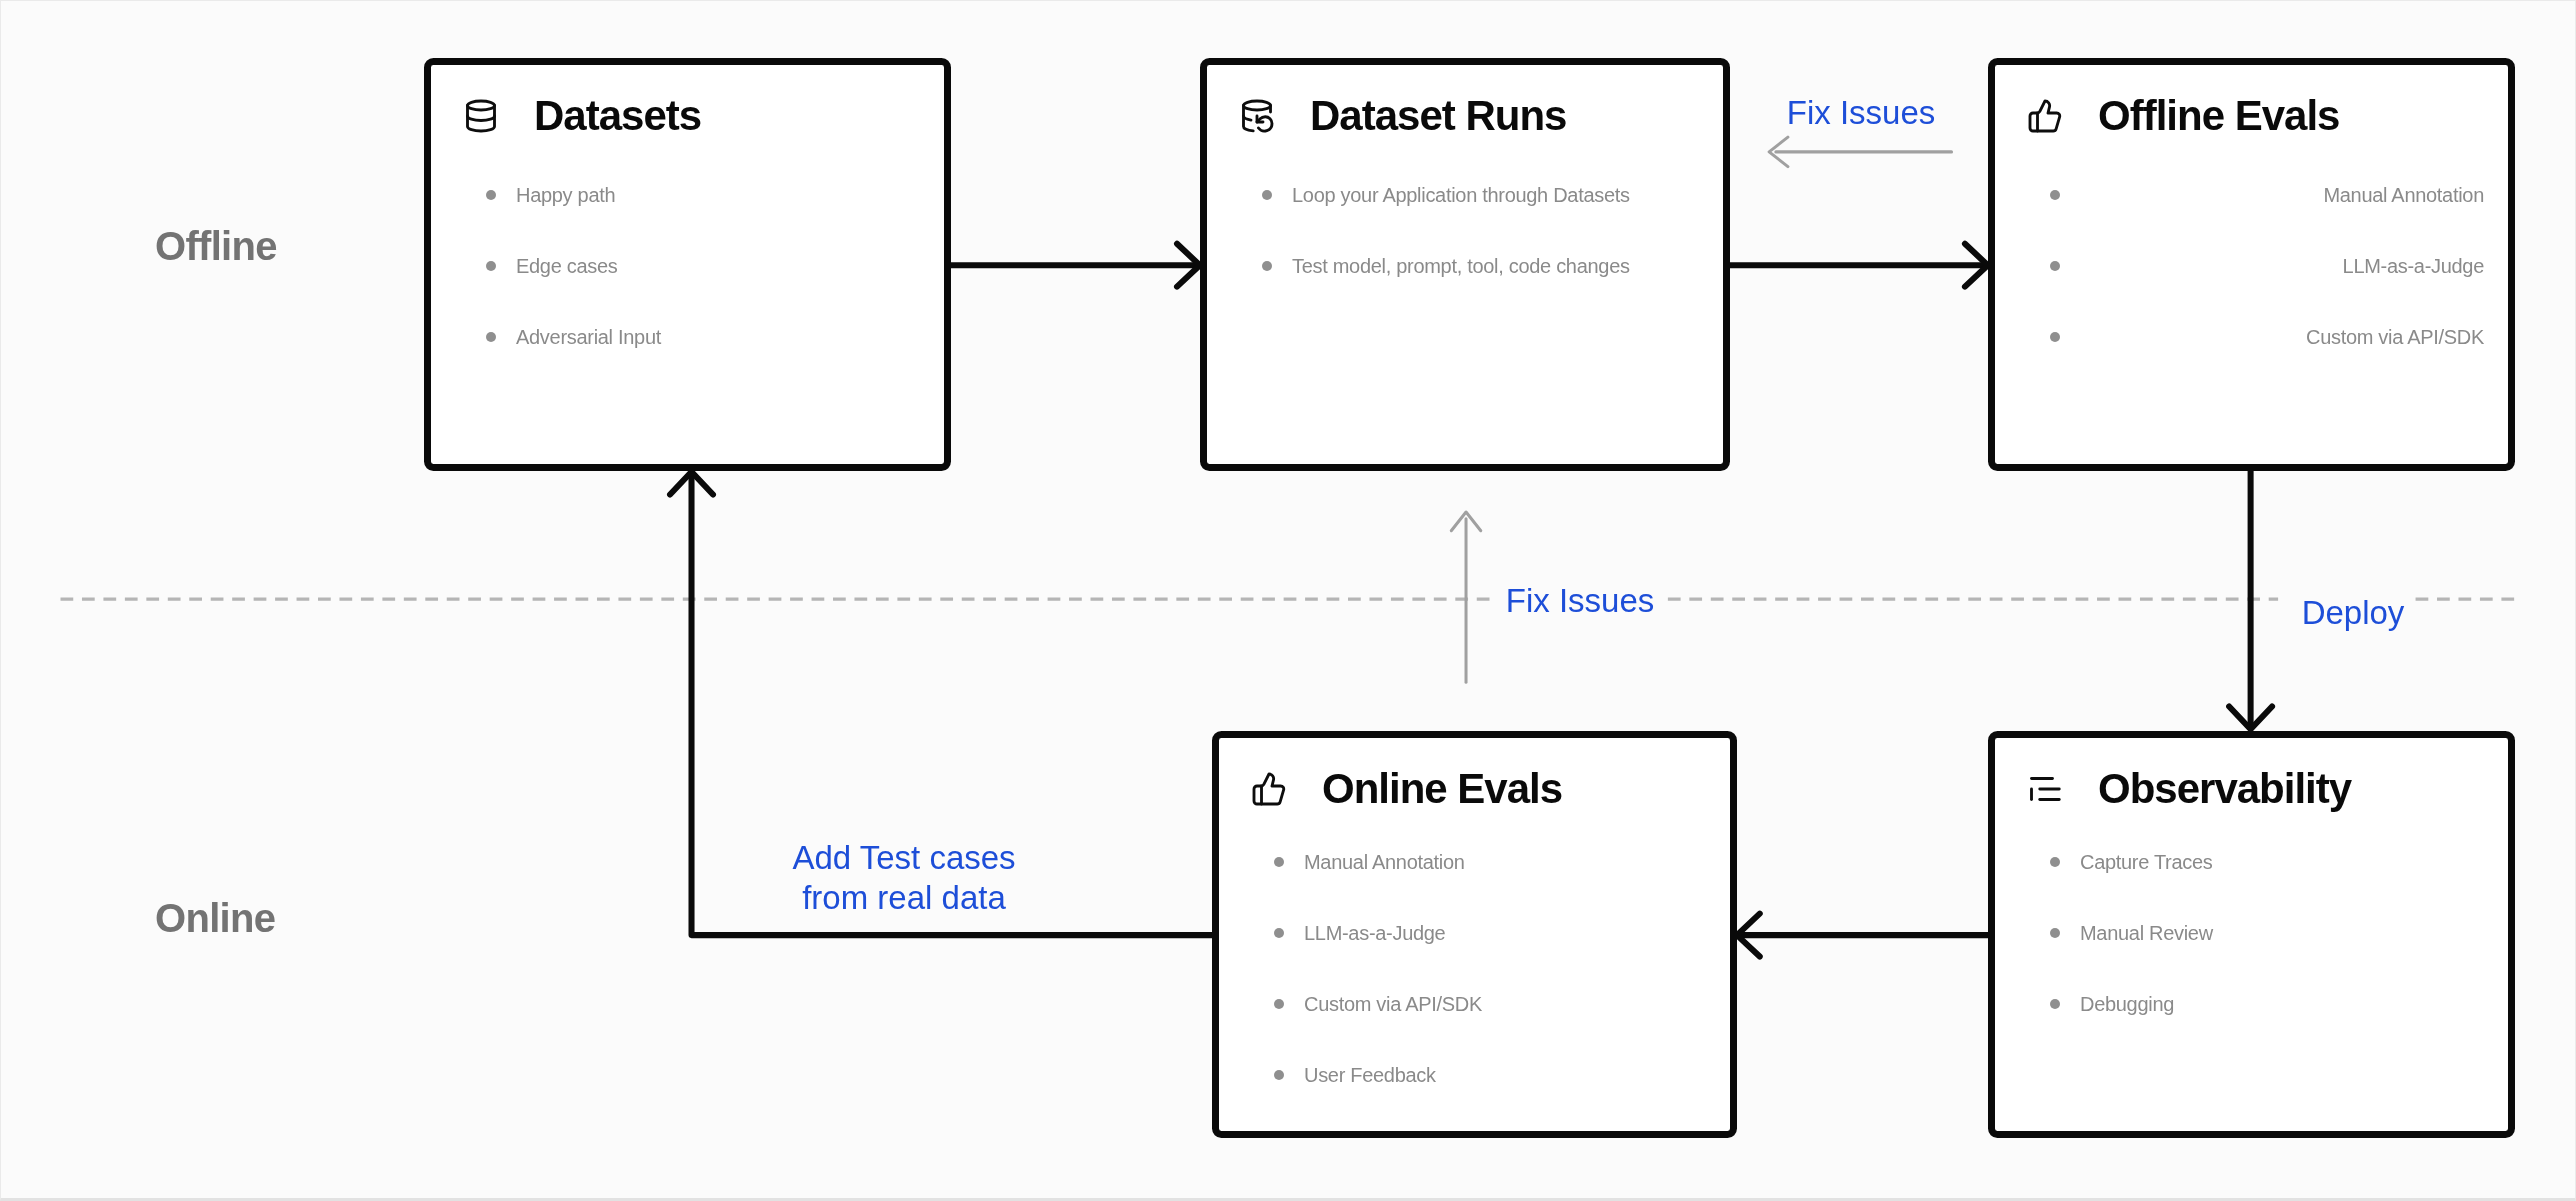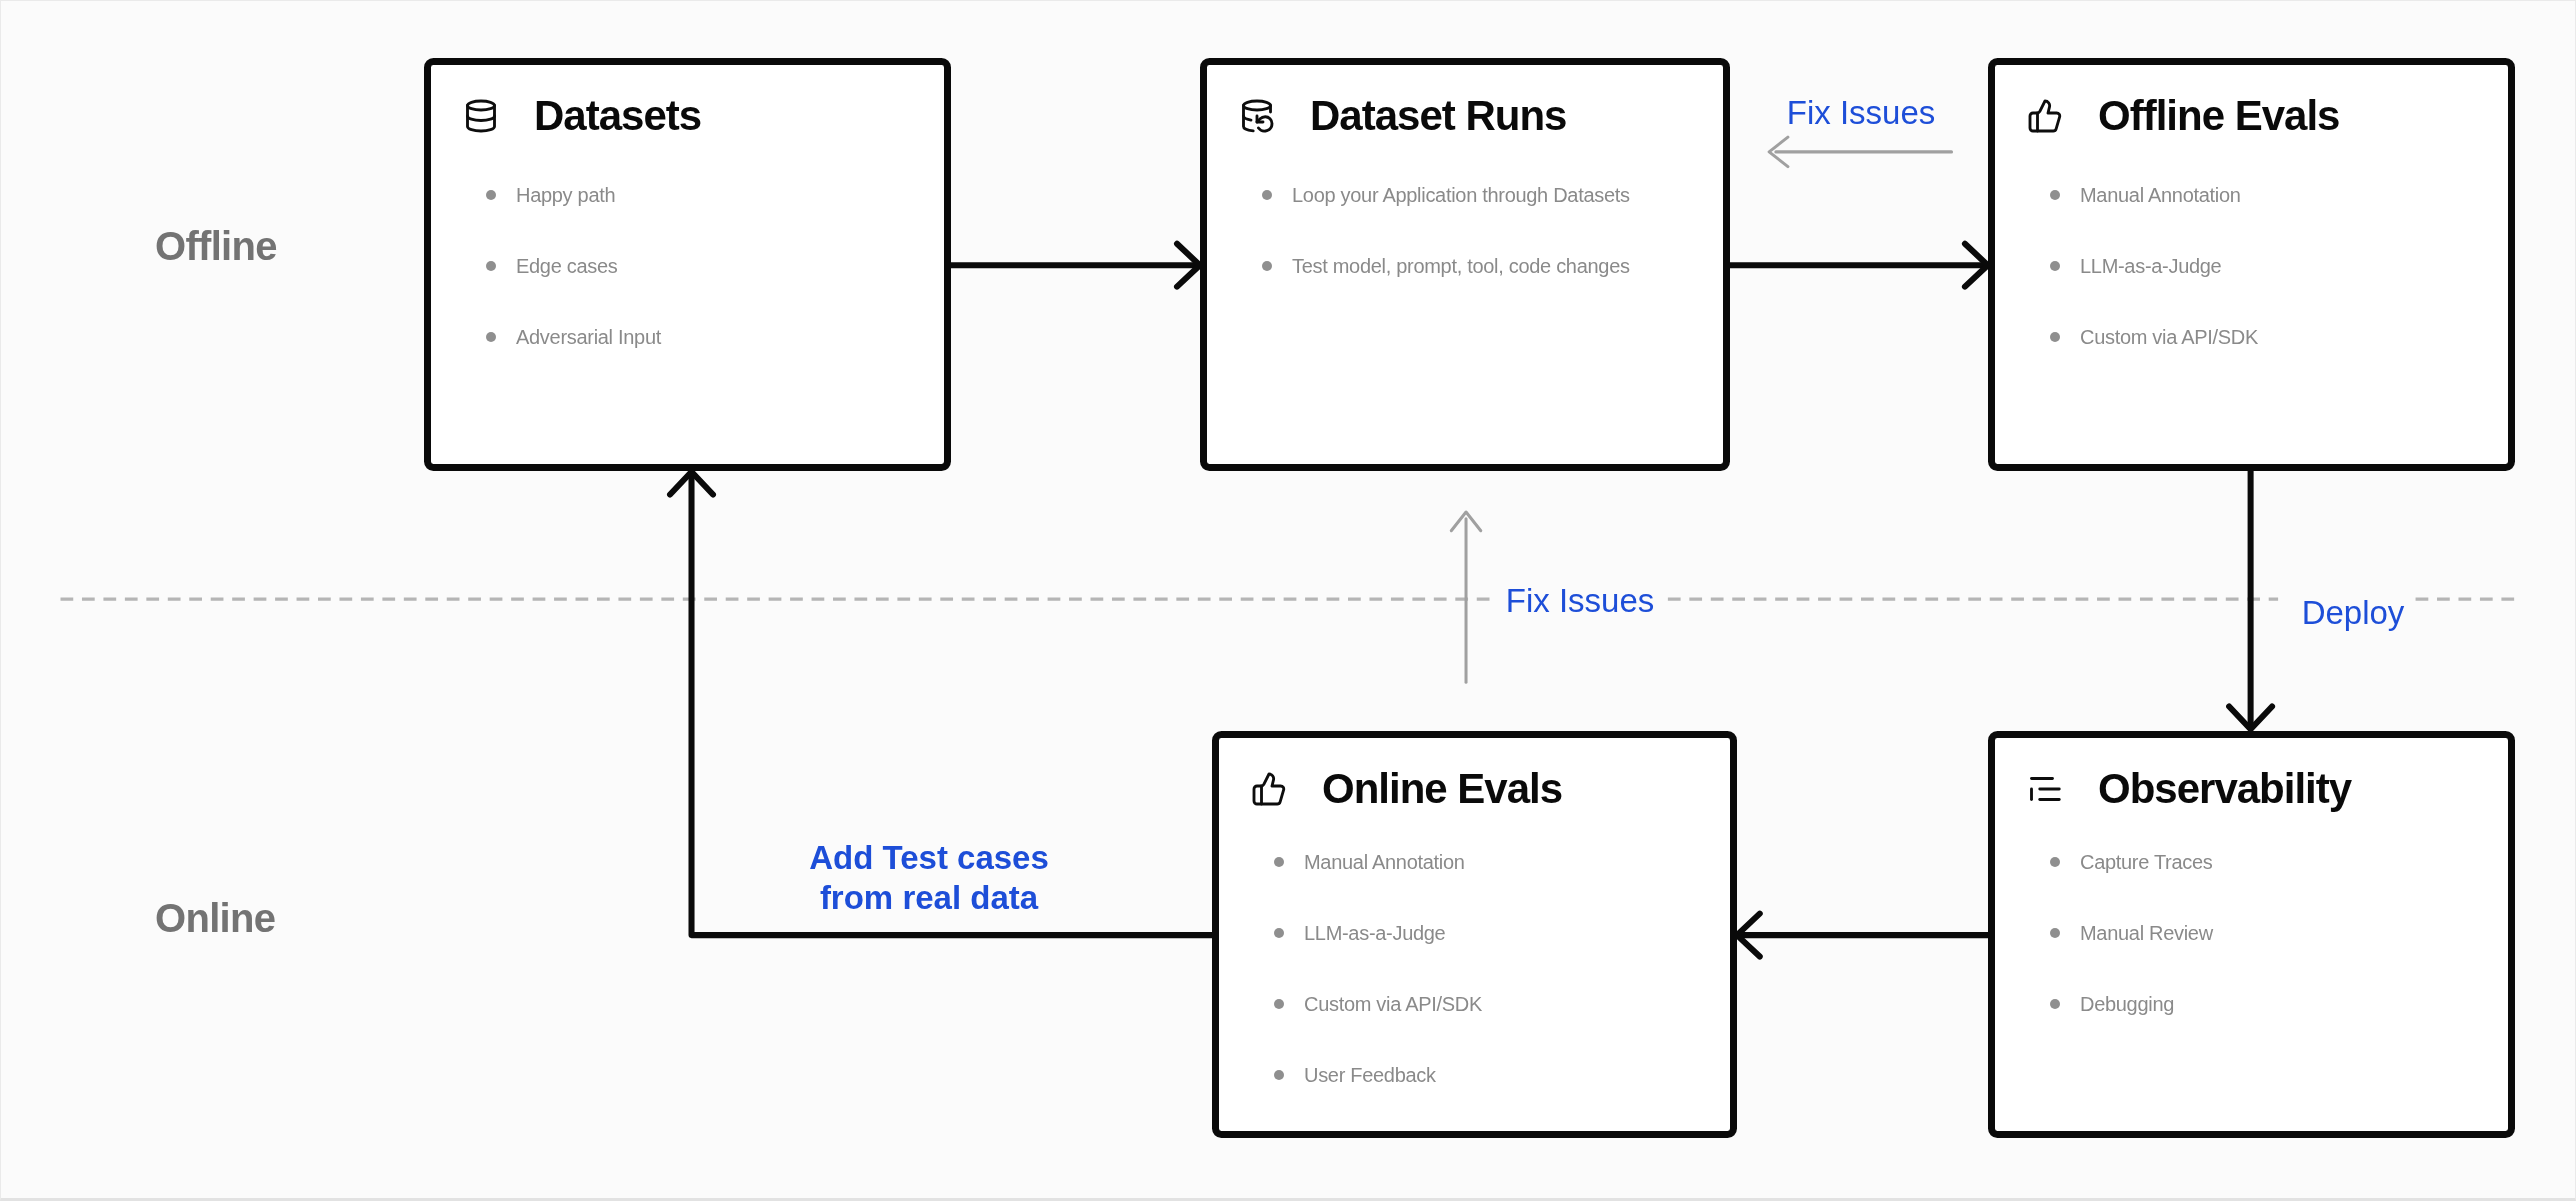--- a/index.html
+++ b/index.html
@@ -134,21 +134,21 @@
         </svg>
       </span>
       <span class="node-title">Dataset Runs</span>
     </div>
     <ul>
       <li>Loop your Application through Datasets</li>
       <li>Test model, prompt, tool, code changes</li>
     </ul>
   </div>
 
-  <div class="node" style="left:1987px;top:57px;width:527px;height:413px;">
+  <div class="node" style="left:1987px;top:57px;width:527px;height:413px;text-align:right;">
     <div class="node-title-row">
       <span class="node-icon">
         <svg viewBox="0 0 24 24" fill="none" stroke="currentColor" stroke-width="1.9" stroke-linecap="round" stroke-linejoin="round">
           <path d="M7 10v12"></path>
           <path d="M15 5.88 14 10h5.83a2 2 0 0 1 1.92 2.56l-2.33 8A2 2 0 0 1 17.5 22H4a2 2 0 0 1-2-2v-8a2 2 0 0 1 2-2h2.76a2 2 0 0 0 1.79-1.11L12 2a3.13 3.13 0 0 1 3 3.88Z"></path>
         </svg>
       </span>
       <span class="node-title">Offline Evals</span>
     </div>
     <ul>
@@ -191,19 +191,19 @@
     <ul style="margin-top:29.5px;">
       <li>Capture Traces</li>
       <li>Manual Review</li>
       <li>Debugging</li>
     </ul>
   </div>
 
   <div class="edge-label" style="left:1860px;top:111px;">Fix Issues</div>
   <div class="edge-label" style="left:1579px;top:599px;">Fix Issues</div>
   <div class="edge-label" style="left:2352px;top:611px;">Deploy</div>
-  <div class="edge-label two-line" style="left:928px;top:877px;font-weight:bold;">
+  <div class="edge-label two-line" style="left:903px;top:877px;">
     <div>Add Test cases</div>
     <div>from real data</div>
   </div>
 
 </div>
 
 
 </body></html>

